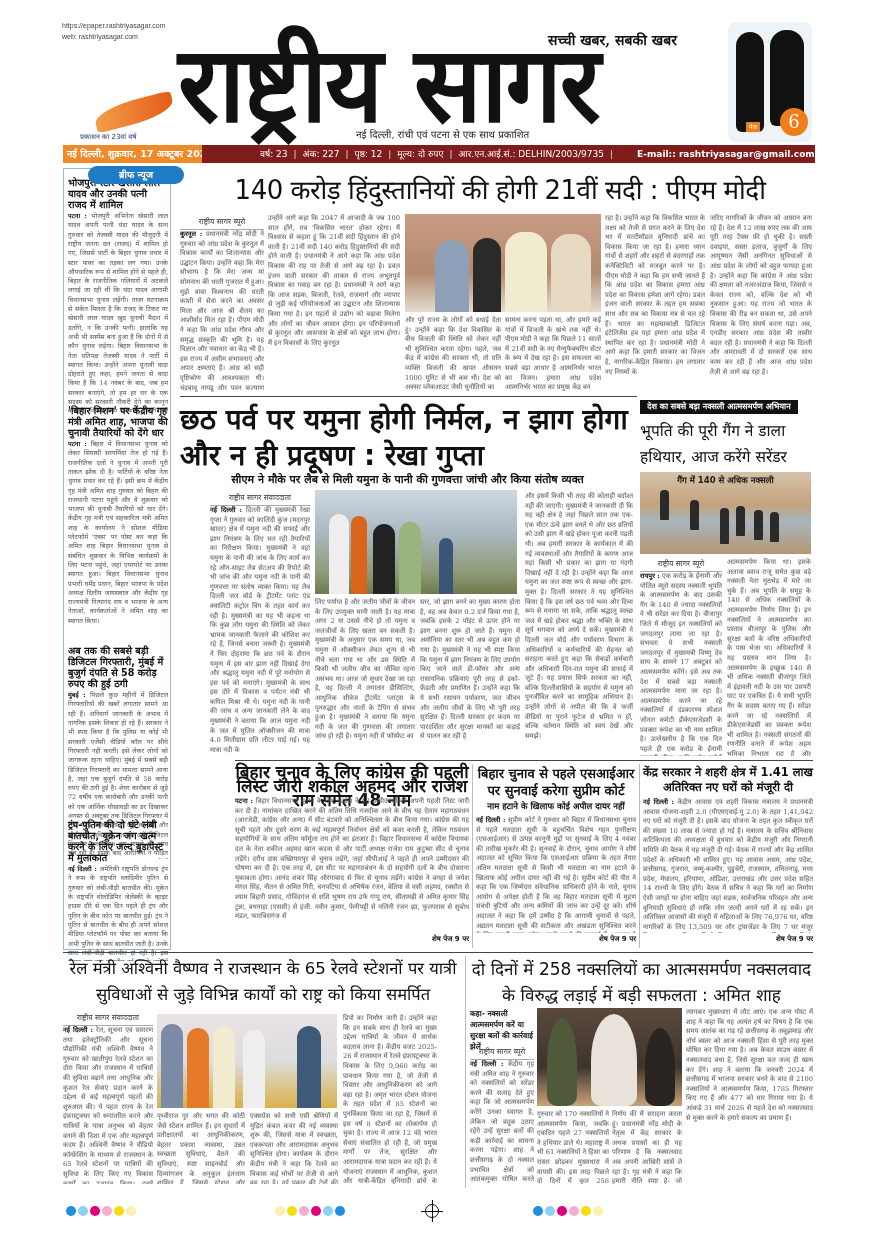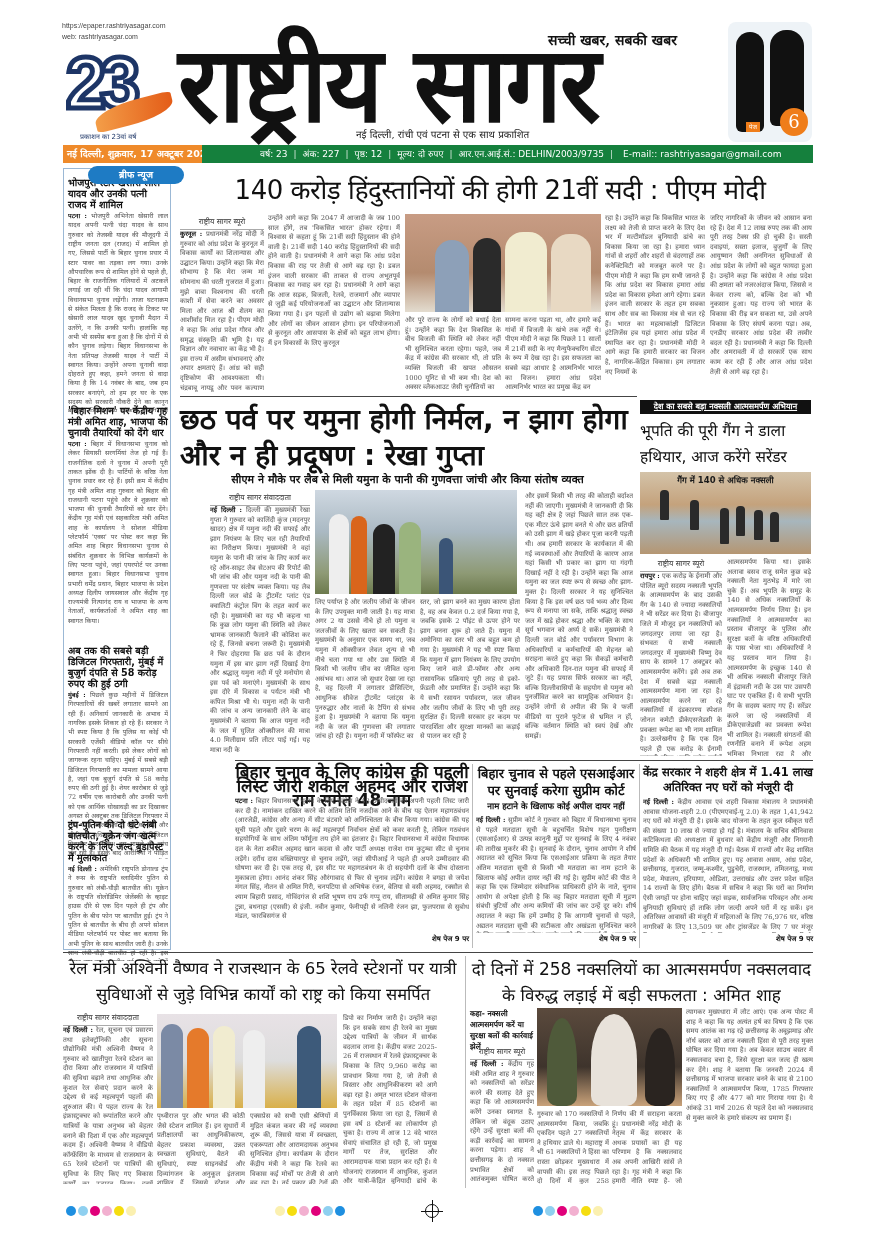--- a/index.html
+++ b/index.html
@@ -20,21 +20,21 @@
   .promo { left: 728px; top: 22px; width: 84px; height: 120px; border-radius: 8px; background: #eef3f7; overflow: hidden; }
   .promo .s1 { position: absolute; left: 8px; top: 10px; width: 28px; height: 100px; background: #111; border-radius: 14px 14px 6px 6px; }
   .promo .s2 { position: absolute; left: 42px; top: 8px; width: 34px; height: 96px; background: #111; border-radius: 16px 16px 6px 6px; }
   .promo .badge { position: absolute; right: 4px; bottom: 6px; width: 28px; height: 28px; border-radius: 50%; background: #ef7d1a; color: #fff; font-size: 18px; text-align: center; line-height: 28px; font-family: "DejaVu Serif", serif; }
   .promo .tag { position: absolute; left: 18px; bottom: 10px; background: #ef7d1a; color: #fff; font-size: 6px; padding: 1px 3px; }
 
   .datebar { left: 63px; top: 145px; width: 750px; height: 18px; display: flex; }
   .datebar .date { width: 139px; background: #ef8a2a; color: #fff; font-size: 9.5px; font-weight: bold; line-height: 18px; padding-left: 4px; white-space: nowrap; }
   .datebar .info { flex: 1; background: #1e7bc4; color: #fff; font-size: 9px; line-height: 18px; display: flex; align-items: center; padding-left: 58px; gap: 6px; white-space: nowrap; }
   .datebar .sep { opacity: .8; }
-  .datebar .email { margin-left: 4px; font-weight: normal; }
+  .datebar .email { margin-left: 18px; font-weight: bold; }
 
   
   .rule { background: #444; height: 1px; }
   .vrule { background: #bbb; width: 1px; }
   .headline { font-weight: bold; color: #111; line-height: 1.15; font-family: "DejaVu Sans", sans-serif; }
   .byline { font-size: 7.5px; color: #333; font-family: "DejaVu Serif", serif; text-align: center; border-bottom: 1px solid #aaa; padding-bottom: 3px; }
   .body { font-size: 6.7px; line-height: 9.6px; color: #555; text-align: justify; font-family: "DejaVu Serif", serif; overflow: hidden; }
   .body b { color: #111; }
   .cont { font-size: 7px; font-weight: bold; color: #111; text-align: right; font-family: "DejaVu Sans", sans-serif; }
   .photo { background: #c9b8a3; overflow: hidden; position: absolute; }
@@ -52,56 +52,55 @@
   .ph-yamuna { left: 315px; top: 490px; width: 202px; height: 104px; background: linear-gradient(180deg,#cfd8e1 0%,#aab9c3 40%,#8e9a75 80%,#6c7a4d 100%); }
   .ph-yamuna .p { position: absolute; bottom: 0; border-radius: 14px 14px 0 0; }
   .ph-naxal { left: 640px; top: 472px; width: 171px; height: 82px; background: linear-gradient(180deg,#d4c3a9 0%,#c4a27c 40%,#a7b6bd 60%,#b59672 100%); }
   .ph-naxal .cap { position: absolute; left: 0; right: 0; top: 2px; text-align: center; font-size: 8.5px; font-weight: bold; color: #1a1a1a; }
   .ph-naxal .p { position: absolute; width: 9px; height: 30px; background: #2a2a2a; border-radius: 4px 4px 1px 1px; }
   .ph-rail { left: 157px; top: 1014px; width: 180px; height: 94px; background: linear-gradient(180deg,#e8e2e6 0%,#ddd 50%,#d9b04a 100%); }
   .ph-rail .p { position: absolute; bottom: 0; border-radius: 14px 14px 0 0; }
   .ph-shah { left: 537px; top: 1008px; width: 145px; height: 98px; background: linear-gradient(180deg,#5b4a3d 0%,#3e342c 60%,#c9a27a 100%); }
   .ph-shah .p { position: absolute; border-radius: 50% 50% 10px 10px; }
 
-  .kicker-box { left: 640px; top: 400px; width: 171px; height: 14px; background: #111; color: #fff; font-size: 8px; font-weight: bold; line-height: 14px; text-align: center; white-space: nowrap; overflow: hidden; text-decoration: underline; }
+  .kicker-box { left: 640px; top: 400px; width: 158px; height: 14px; background: #111; color: #fff; font-size: 8px; font-weight: bold; line-height: 14px; text-align: center; white-space: nowrap; overflow: hidden; }
 
   .dots { position: absolute; display: flex; gap: 2px; }
   .dots span { width: 10px; height: 10px; border-radius: 50%; display: inline-block; }
   .reg { left: 425px; top: 1204px; width: 14px; height: 14px; border: 1.5px solid #111; border-radius: 50%; }
   .reg:before { content: ""; position: absolute; left: -5px; top: 5.5px; width: 22px; height: 1.5px; background: #111; }
   .reg:after { content: ""; position: absolute; left: 5.5px; top: -5px; width: 1.5px; height: 22px; background: #111; }
 </style>
 </head>
 <body>
 
 <div class="abs urls">
   <div>https://epaper.rashtriyasagar.com</div>
   <div>web: rashtriyasagar.com</div>
 </div>
 
 <div class="abs logo23">
-  <div class="num">23</div>
   <div class="flame"></div>
 </div>
 <div class="abs logo-tag">प्रकाशन का 23वां वर्ष</div>
 
 <div class="abs title-main">राष्ट्रीय सागर</div>
 <div class="abs slogan">सच्ची खबर, सबकी खबर</div>
 <div class="abs subline">नई दिल्ली, रांची एवं पटना से एक साथ प्रकाशित</div>
 
 <div class="abs promo">
   <div class="s1"></div>
   <div class="s2"></div>
   <div class="tag">पेज</div>
   <div class="badge">6</div>
 </div>
 
 <div class="abs datebar">
   <div class="date" style="background: rgb(239, 138, 42);">नई दिल्ली, शुक्रवार, 17 अक्टूबर 2025</div>
-  <div class="info" style="background: #15803d;">
+  <div class="info" style="background: #7f1d1d;">
     <span>वर्ष: 23</span>
       <span class="sep">|</span>
     <span>अंक: 227</span>
       <span class="sep">|</span>
     <span>पृष्ठ: 12</span>
       <span class="sep">|</span>
     <span>मूल्य: दो रुपए</span>
       <span class="sep">|</span>
     <span>आर.एन.आई.सं.: DELHIN/2003/9735</span>
       <span class="sep">|</span>

